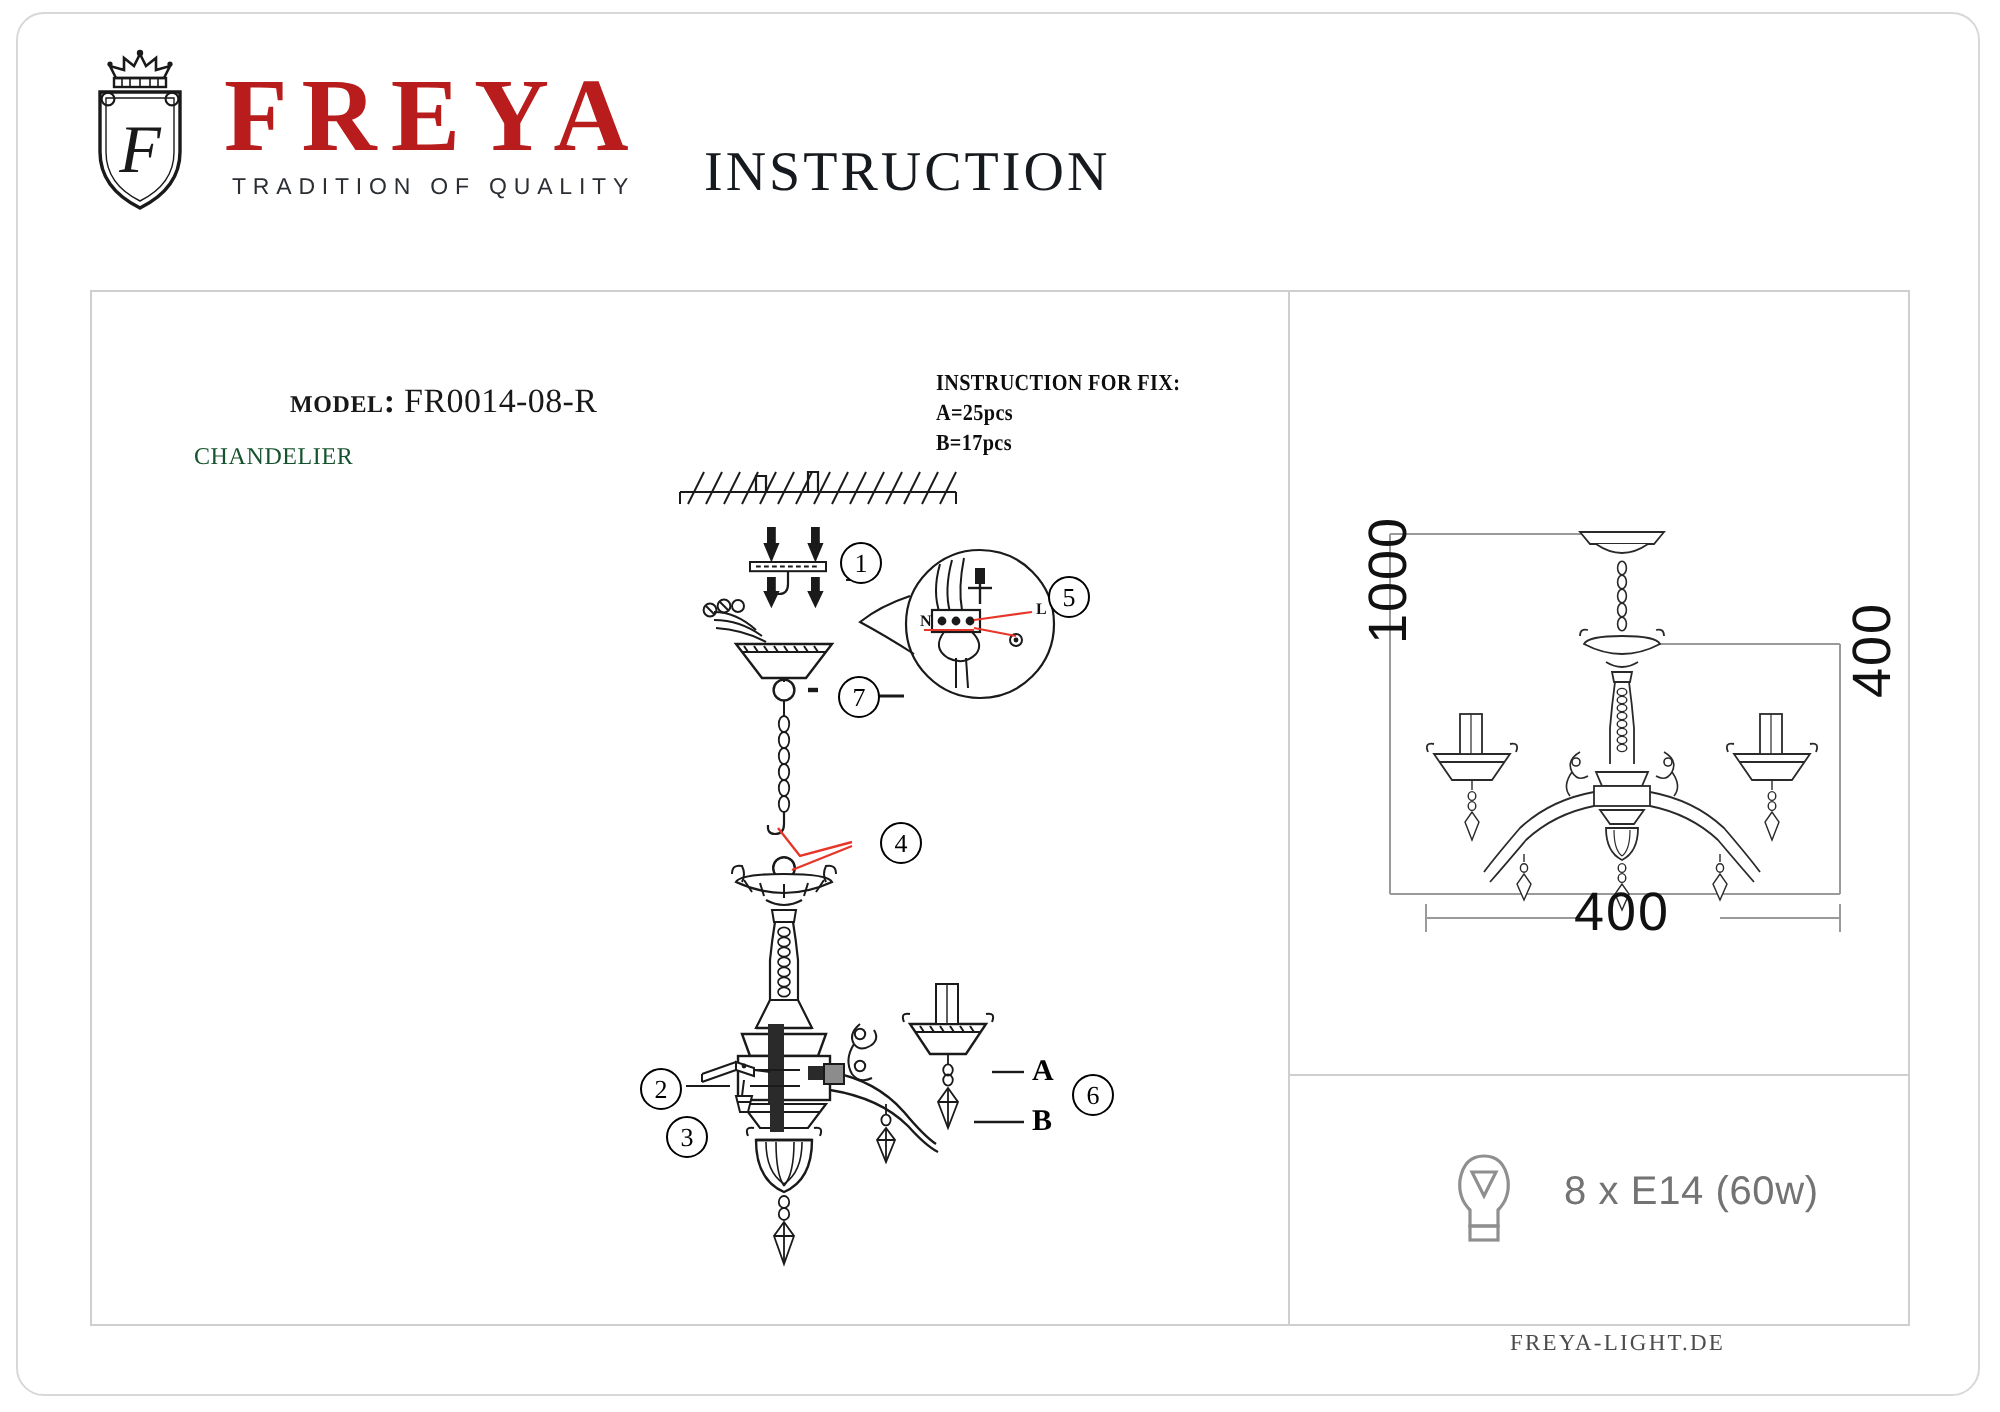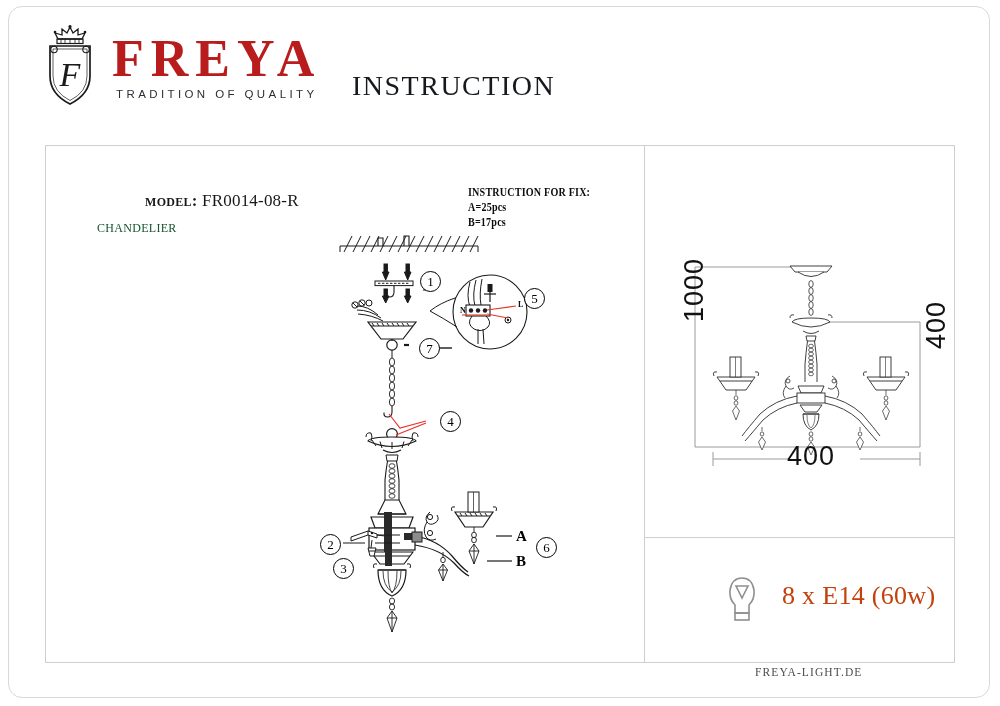--- a/index.html
+++ b/index.html
@@ -66,21 +66,21 @@
 
   
   .dim-label{position:absolute;font-family:"Liberation Sans",sans-serif;color:#111;font-weight:400;}
   .dim-1000{left:679px;top:322px;font-size:27px;transform:rotate(-90deg);transform-origin:left top;letter-spacing:1px;}
   .dim-400{left:921px;top:349px;font-size:27px;transform:rotate(-90deg);transform-origin:left top;letter-spacing:1px;}
   .dim-770{left:787px;top:441px;font-size:27px;letter-spacing:1px;}
 
   
   .bulb-row{position:absolute;left:726px;top:572px;display:flex;align-items:center;}
   .bulb-text{
-    font-family:Liberation Serif, serif;font-size:26px;color:#c2410c;
+    font-family:Liberation Sans, sans-serif;font-size:20px;color:#737373;
     margin-left:22px;letter-spacing:.3px;
   }
   .site{
     position:absolute;left:755px;top:666px;
     font-family:"Liberation Serif",serif;font-size:11.5px;color:#4c4c4c;
     letter-spacing:1.1px;font-variant:small-caps;text-transform:uppercase;
   }
 
   
   .callout{

